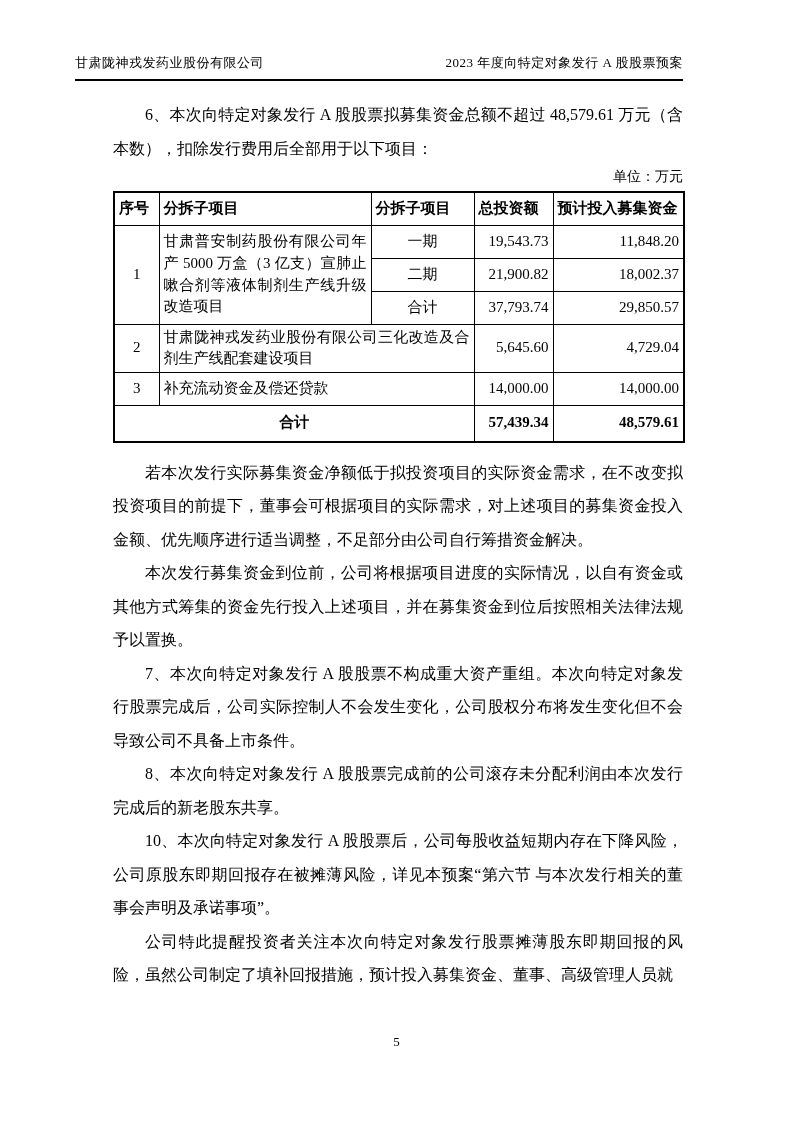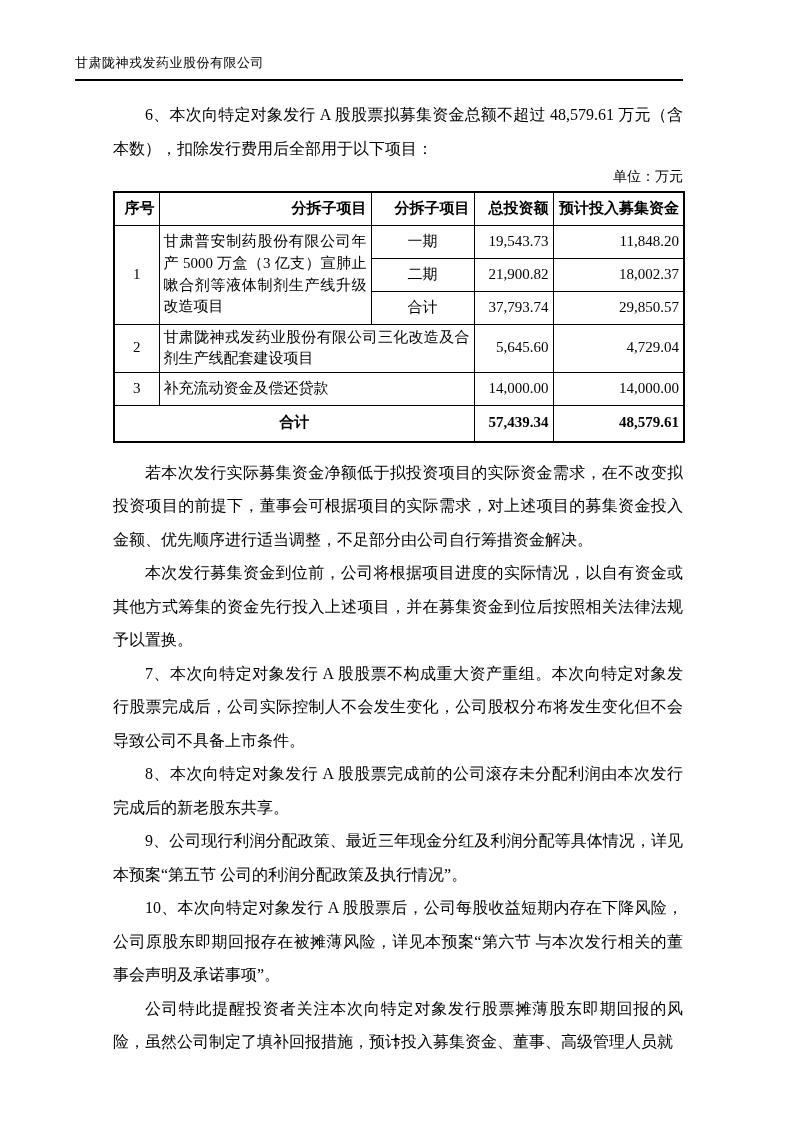--- a/index.html
+++ b/index.html
@@ -51,21 +51,21 @@
   }
   table.fund-table th, table.fund-table td {
     border: 1px solid #000000;
     font-size: 15px;
     vertical-align: middle;
     padding: 2px 4px;
     line-height: 1.45;
   }
   table.fund-table th {
     font-weight: bold;
-    text-align: right;
+    text-align: left;
     height: 33px;
   }
   .h33 { height: 33px; }
   .h44 { height: 44px; }
   .h36 { height: 36px; }
   td.c { text-align: center; }
   td.num { text-align: right; padding-right: 9px; }
   td.name { text-align: justify; padding-left: 7px; padding-right: 7px; line-height: 25px; }
   td.name2 { text-align: justify; padding-left: 7px; padding-right: 7px; line-height: 21px; }
   tr.total-row td { font-weight: bold; }
@@ -77,20 +77,21 @@
     font-size: 13px;
   }
 </style>
 </head>
 <body>
 
 <div class="page">
 
   <div class="page-header">
     <span>甘肃陇神戎发药业股份有限公司</span>
+    <span>2023 年度向特定对象发行 A 股股票预案</span>
   </div>
 
   <div class="content">
 
     <p class="para">6、本次向特定对象发行 A 股股票拟募集资金总额不超过 48,579.61 万元（含本数），扣除发行费用后全部用于以下项目：</p>
 
     <div class="unit-row">单位：万元</div>
 
     <table class="fund-table">
       <colgroup>
@@ -142,21 +143,20 @@
           <td class="num">57,439.34</td>
           <td class="num">48,579.61</td>
         </tr>
       </tbody>
     </table>
 
     <p class="para">若本次发行实际募集资金净额低于拟投资项目的实际资金需求，在不改变拟投资项目的前提下，董事会可根据项目的实际需求，对上述项目的募集资金投入金额、优先顺序进行适当调整，不足部分由公司自行筹措资金解决。</p>
     <p class="para">本次发行募集资金到位前，公司将根据项目进度的实际情况，以自有资金或其他方式筹集的资金先行投入上述项目，并在募集资金到位后按照相关法律法规予以置换。</p>
     <p class="para">7、本次向特定对象发行 A 股股票不构成重大资产重组。本次向特定对象发行股票完成后，公司实际控制人不会发生变化，公司股权分布将发生变化但不会导致公司不具备上市条件。</p>
     <p class="para">8、本次向特定对象发行 A 股股票完成前的公司滚存未分配利润由本次发行完成后的新老股东共享。</p>
-    <p class="para">9、公司现行利润分配政策、最近三年现金分红及利润分配等具体情况，详见本预案“第五节 公司的利润分配政策及执行情况”。</p>
     <p class="para">10、本次向特定对象发行 A 股股票后，公司每股收益短期内存在下降风险，公司原股东即期回报存在被摊薄风险，详见本预案“第六节 与本次发行相关的董事会声明及承诺事项”。</p>
     <p class="para">公司特此提醒投资者关注本次向特定对象发行股票摊薄股东即期回报的风险，虽然公司制定了填补回报措施，预计投入募集资金、董事、高级管理人员就</p>
 
   </div>
 
   <div class="page-footer">
     <span>5</span>
   </div>
 
 </div>

